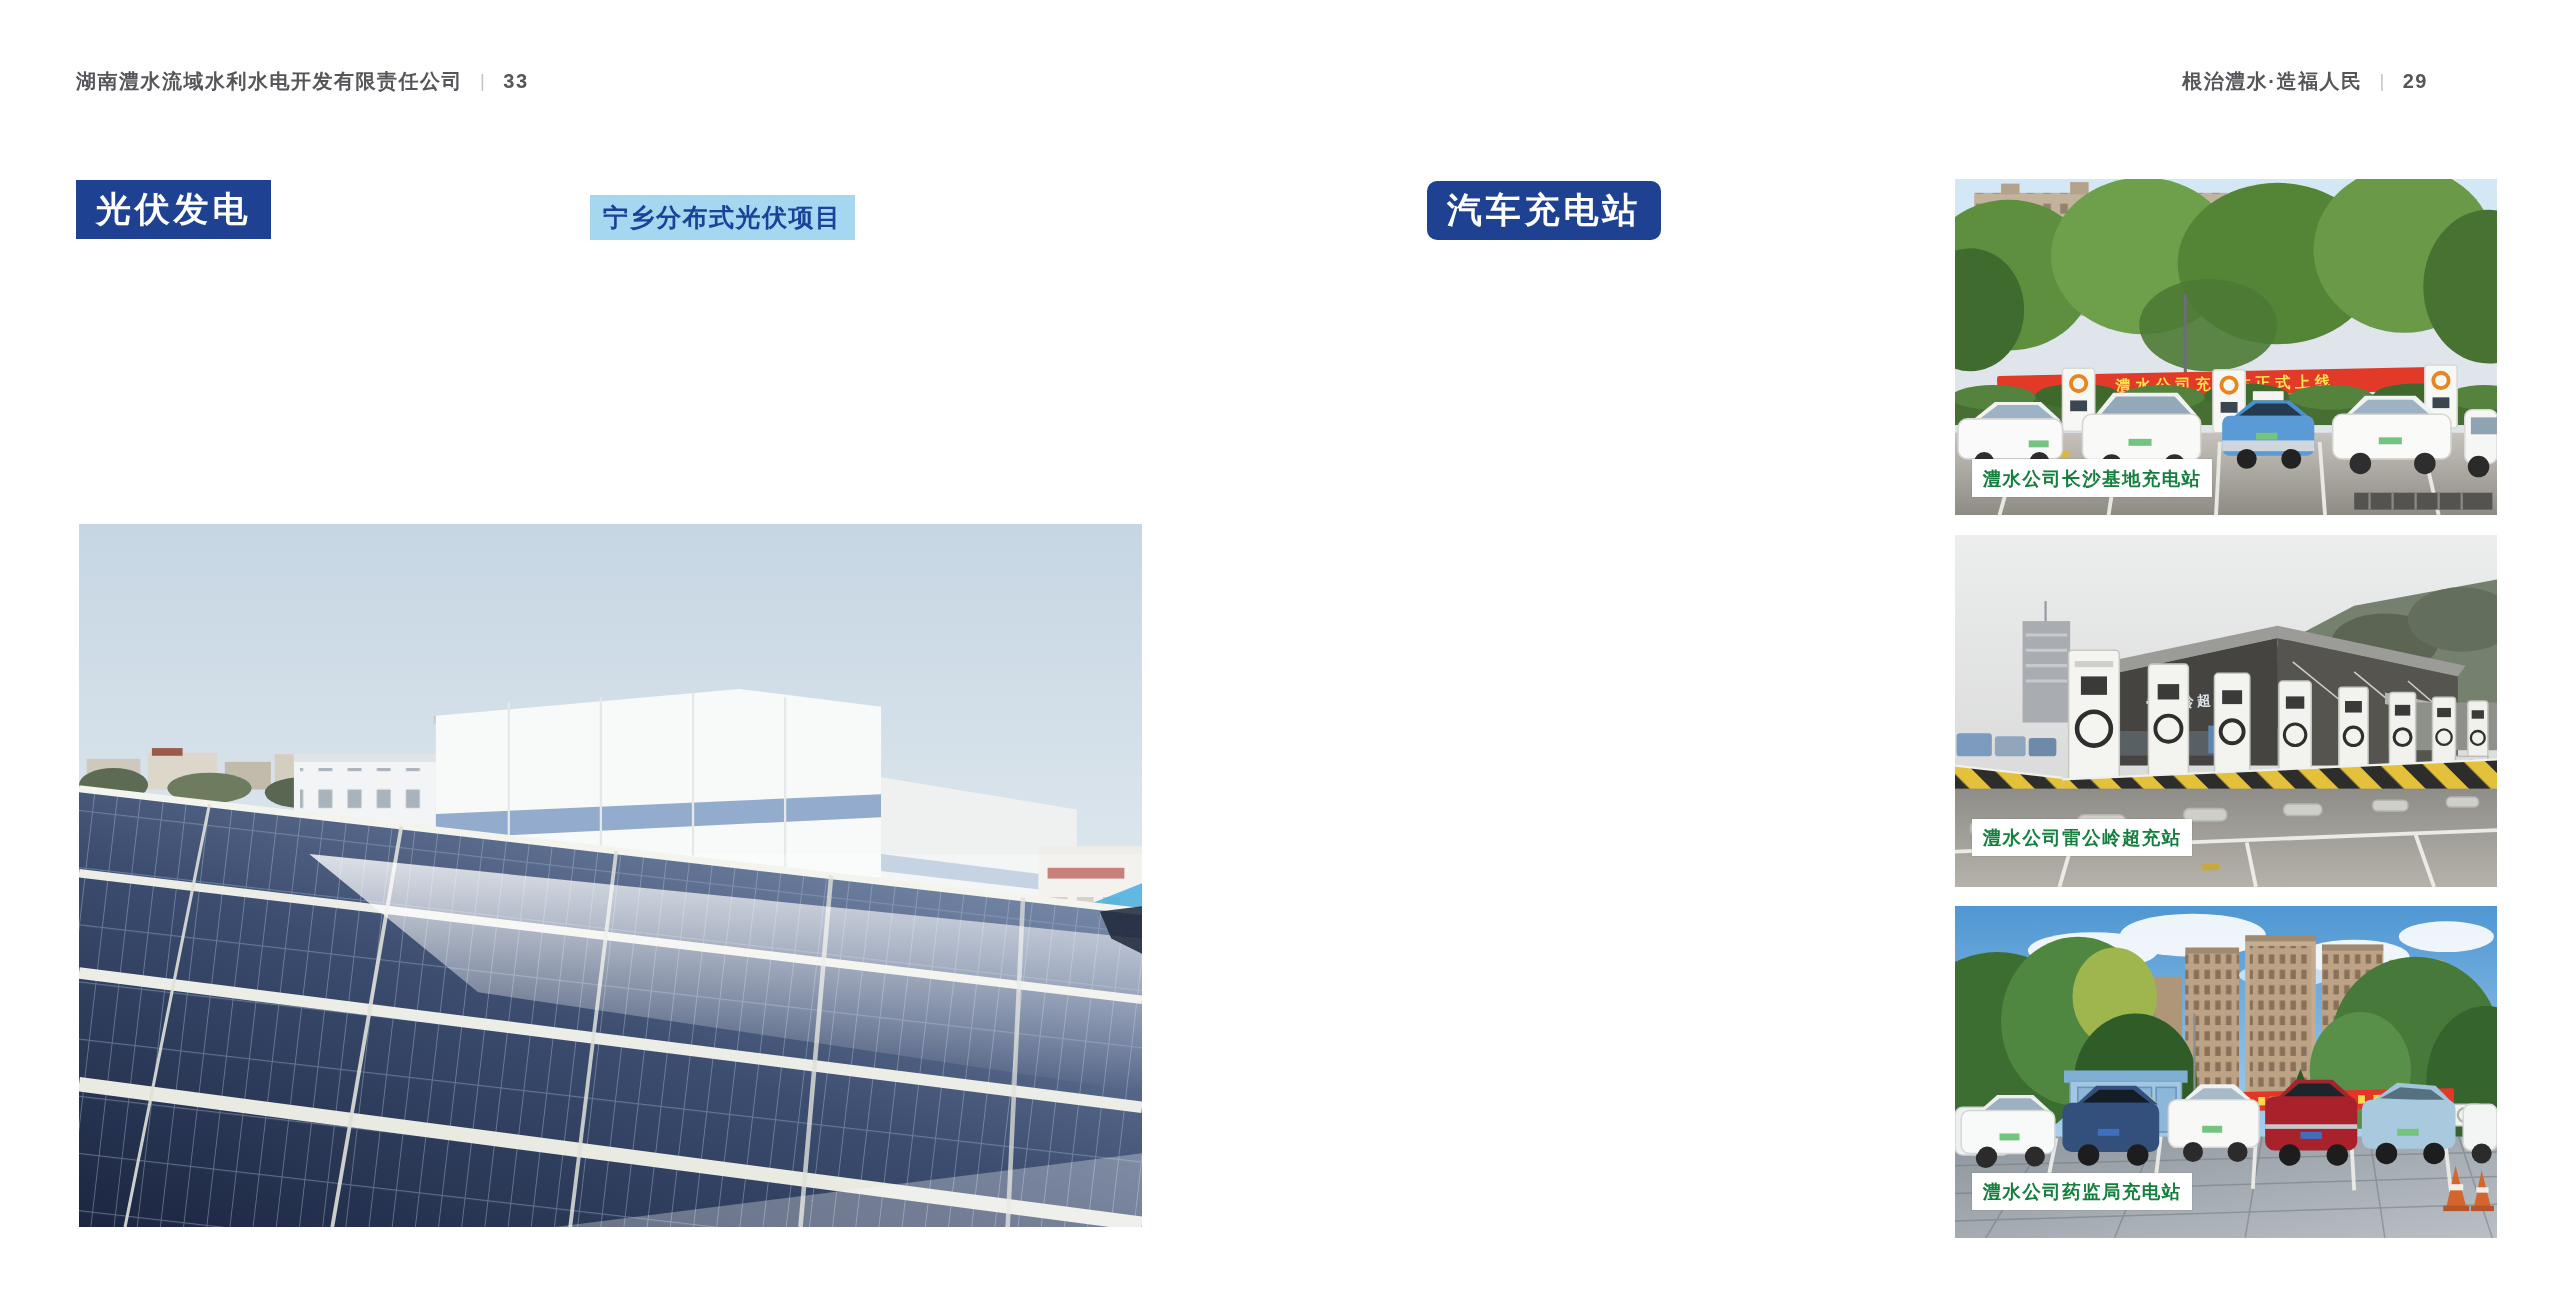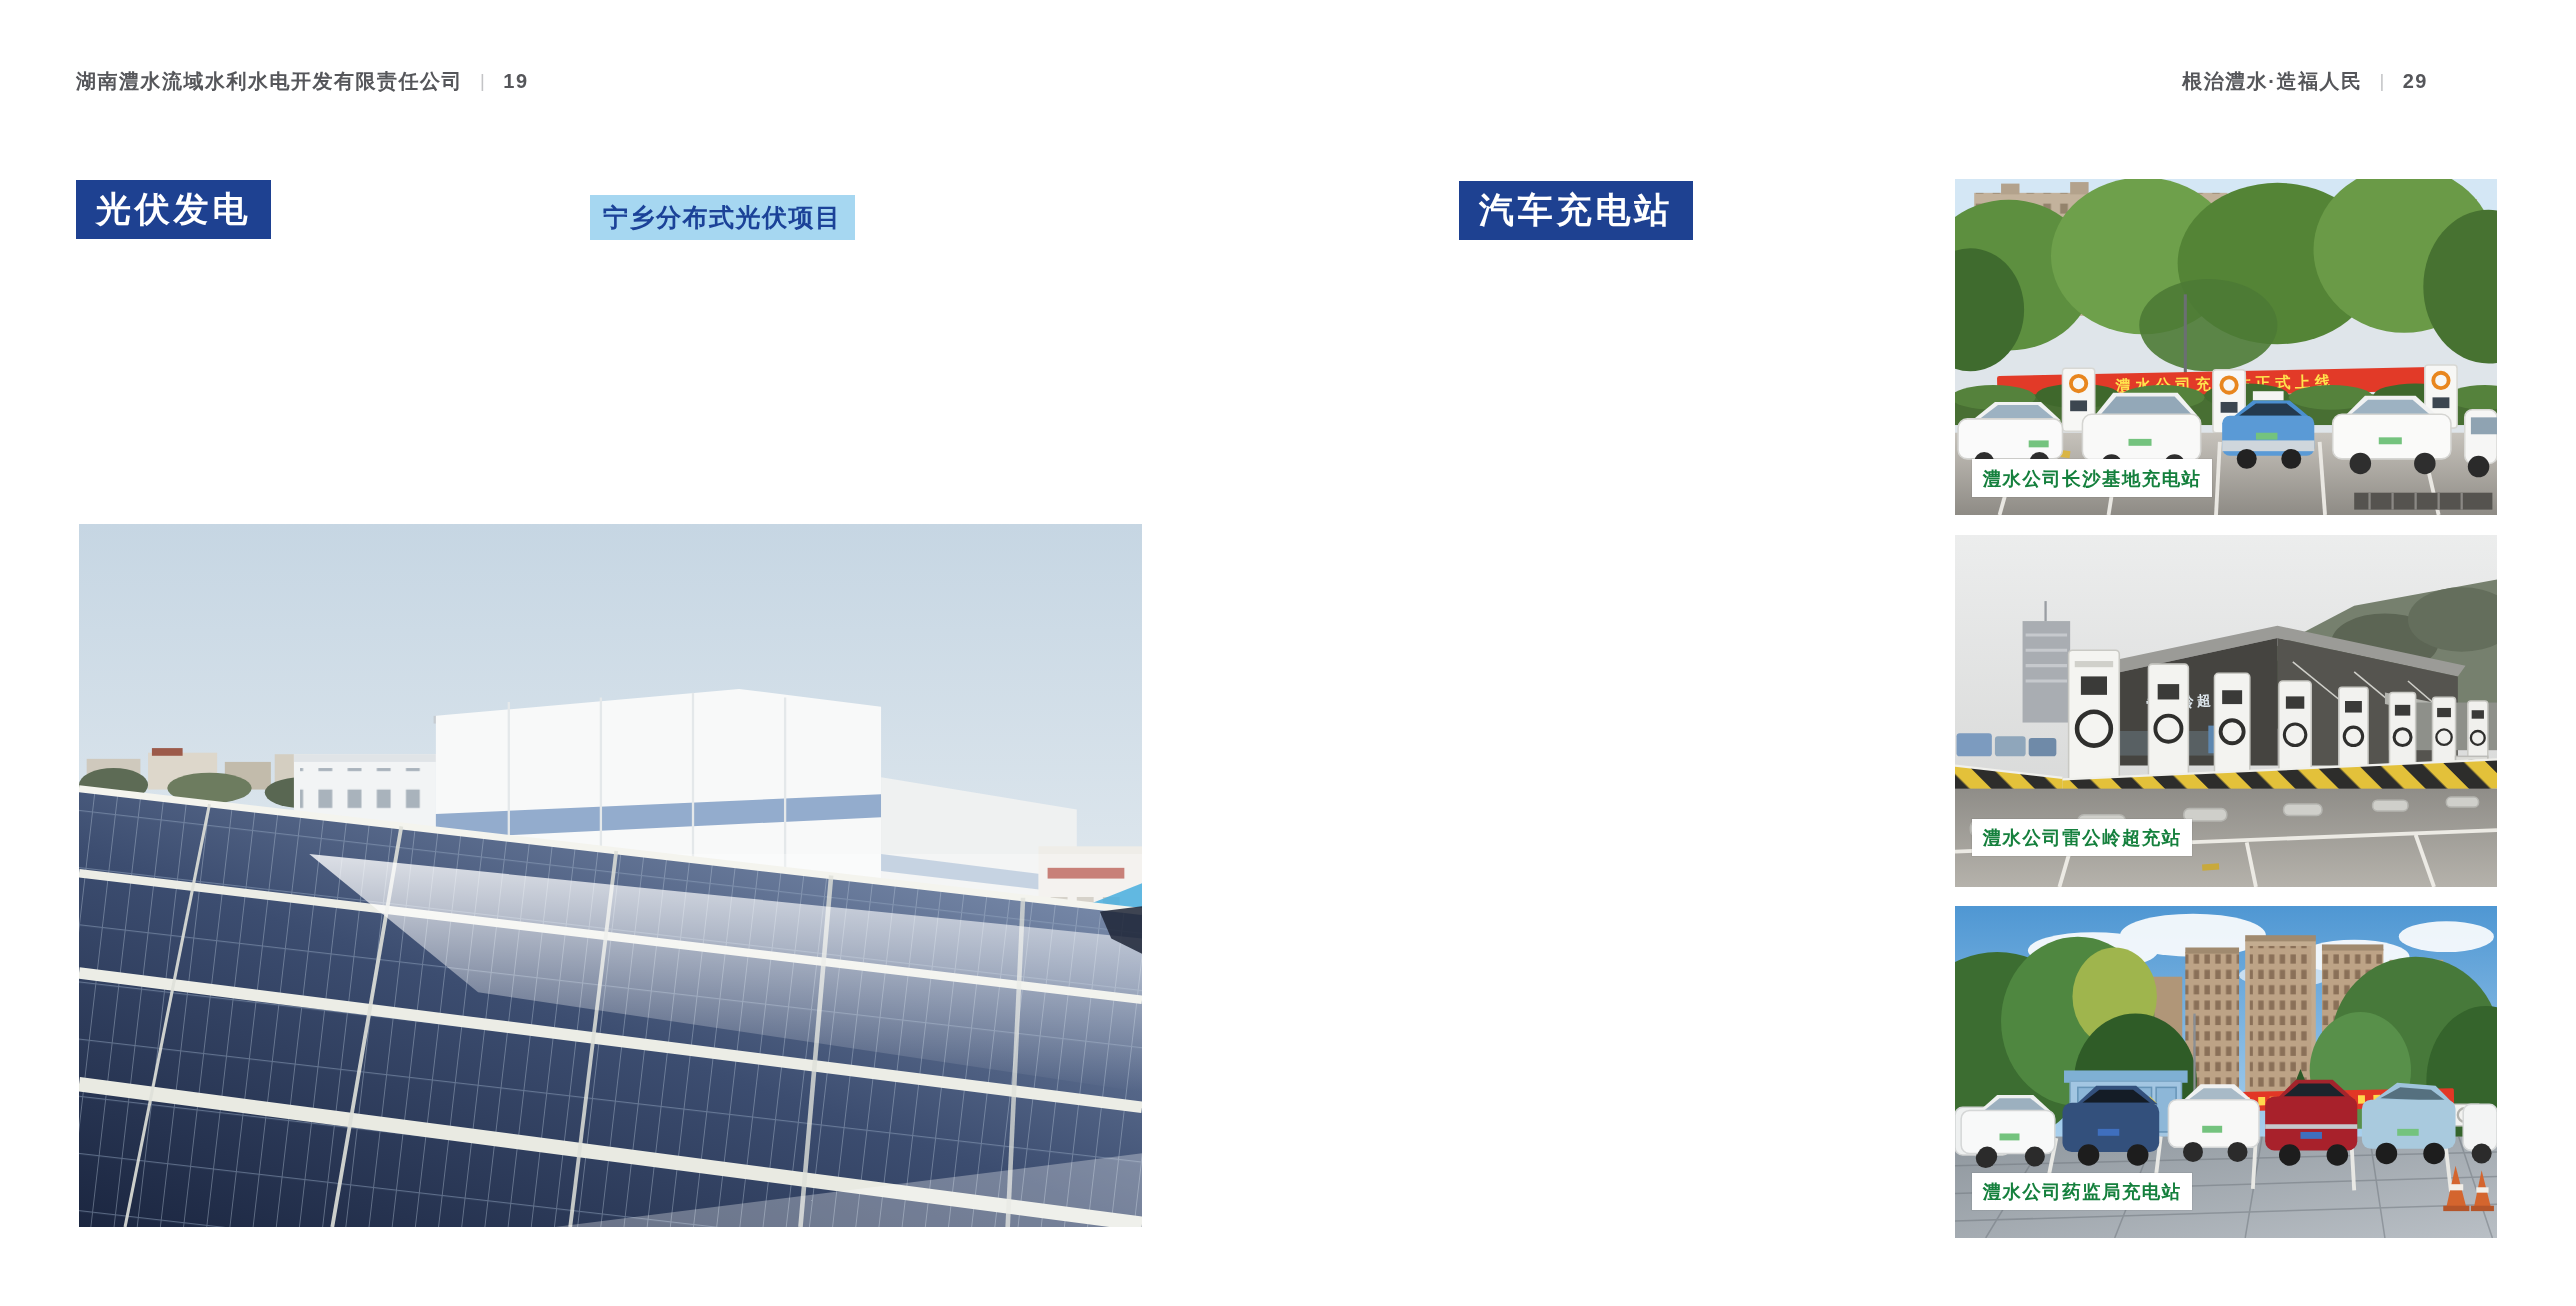--- a/index.html
+++ b/index.html
@@ -14,21 +14,21 @@
   }
   .runhead .sep{color:#c3c4c6;font-weight:400;font-size:18.4px;transform:translateY(-0.8px);}
   .runhead-left{left:76px;}
   .runhead-right{right:76px;}
   
   .badge{
     position:absolute;background:#1e4191;color:#ffffff;font-weight:700;
     font-size:35px;letter-spacing:3.8px;padding:10px 20px;line-height:1.1;white-space:nowrap;
   }
   #badge-left{left:76px;top:180px;}
-  #badge-right{left:1459px;top:181px;}
+  #badge-right{left:1427px;top:181px;border-radius:10px;}
   
   .subtitle{
     position:absolute;left:590px;top:195px;background:#a6d7f1;color:#1b4298;
     font-weight:700;font-size:25px;letter-spacing:1.5px;padding:6.1px 13px;white-space:nowrap;
   }
   
   .para{
     position:absolute;font-size:23px;line-height:38px;color:#211f1f;font-weight:700;
     text-align:justify;text-indent:2em;letter-spacing:0.4px;
   }
@@ -50,21 +50,21 @@
   #photo-3 .photo-caption{bottom:28px;}
 </style>
 </head>
 <body>
 
 <div class="spread">
 
   <div class="runhead runhead-left">
     <span>湖南澧水流域水利水电开发有限责任公司</span>
     <span class="sep">|</span>
-    <span>19</span>
+    <span>33</span>
   </div>
 
   <div class="runhead runhead-right">
     <span>根治澧水·造福人民</span>
     <span class="sep">|</span>
     <span>29</span>
   </div>
 
   <div class="badge" id="badge-left">光伏发电</div>
   <div class="badge" id="badge-right">汽车充电站</div>

